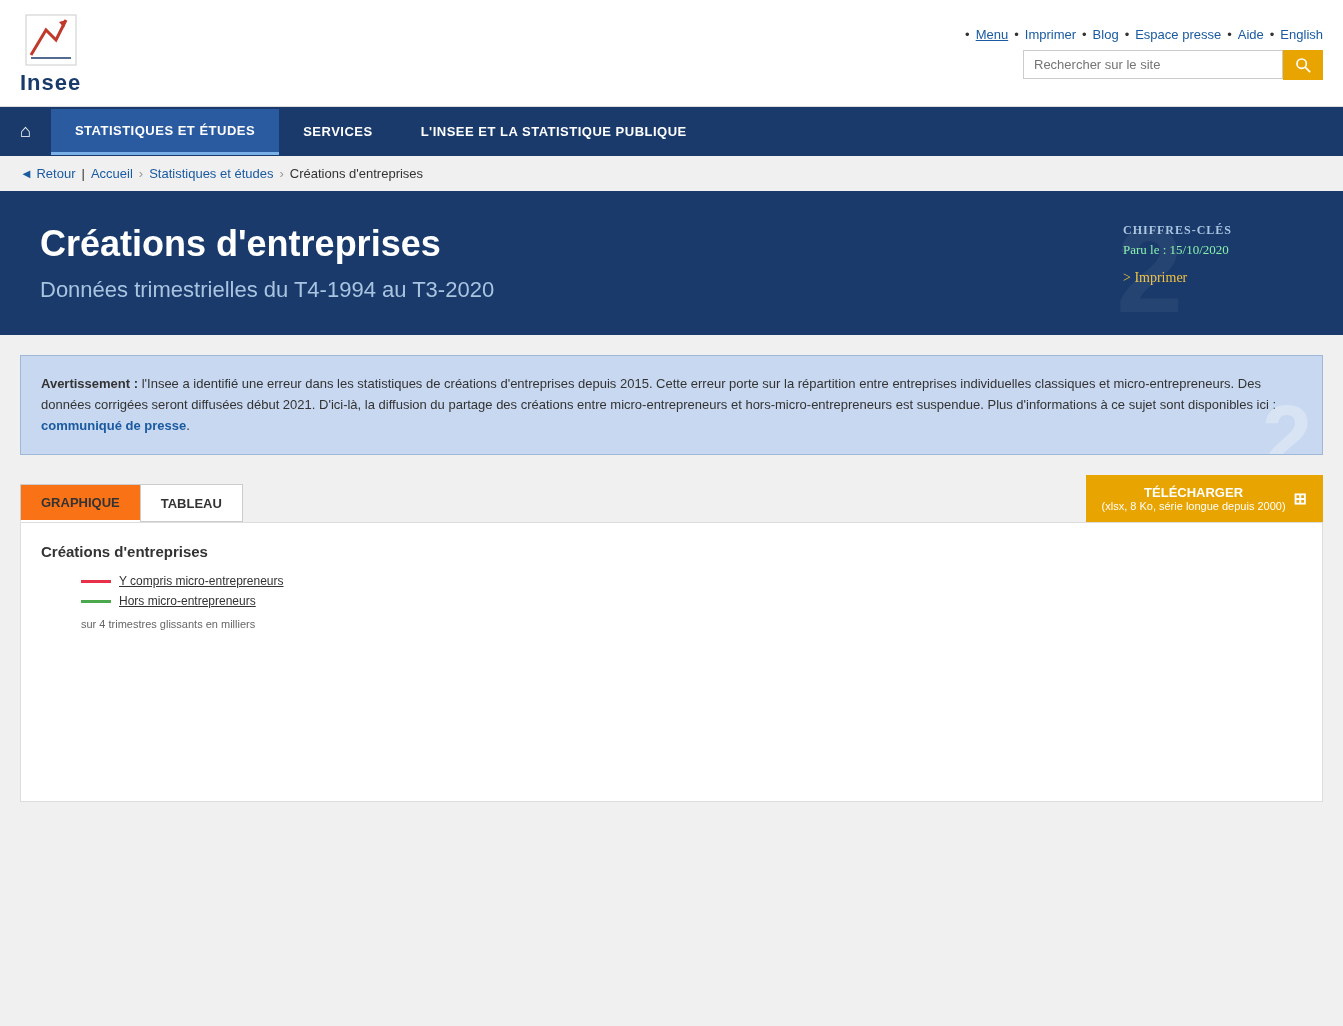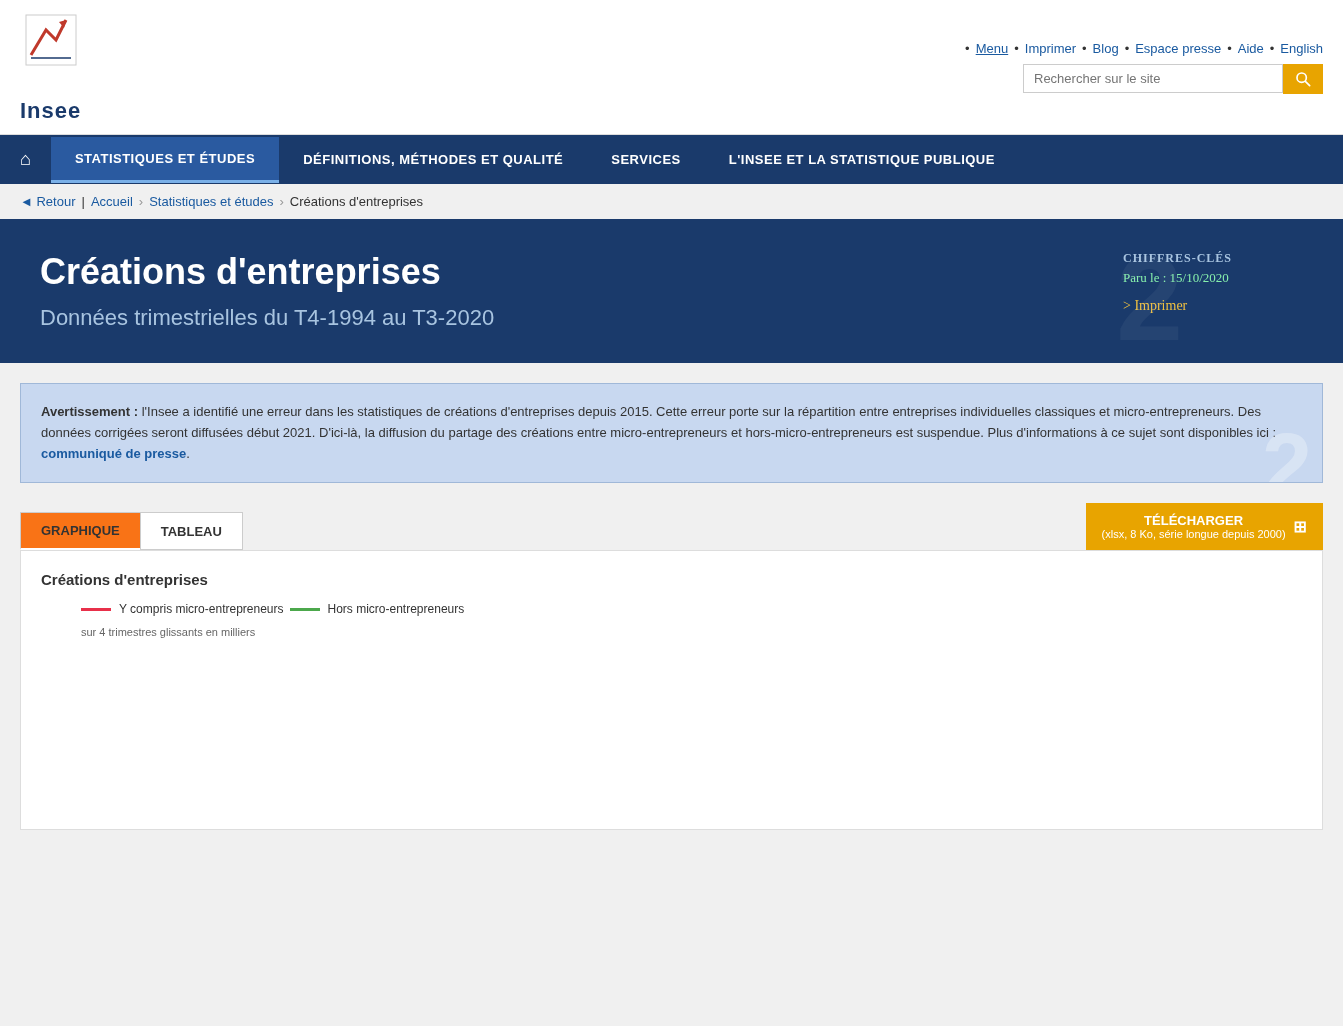--- a/index.html
+++ b/index.html
@@ -1,21 +1,21 @@
 <!DOCTYPE html>
 <html><head>
   <meta charset="utf-8">
   <style>
     * { margin: 0; padding: 0; box-sizing: border-box; }
     body { font-family: Arial, sans-serif; font-size: 14px; background: #f0f0f0; color: #333; }
 
     
     .header { background: #fff; padding: 10px 20px; display: flex; align-items: center; justify-content: space-between; border-bottom: 1px solid #ddd; }
     .header-left { display: flex; align-items: center; gap: 16px; }
-    .logo-box { display: flex; flex-direction: column; align-items: center; gap: 28px; }
+    .logo-box { display: flex; flex-direction: column; align-items: center; }
     .logo-svg { width: 60px; height: 60px; }
     .logo-label { font-size: 22px; font-weight: bold; color: #1a3a6b; letter-spacing: 1px; }
     .header-text { }
     .header-title { font-size: 17px; color: #1a3a6b; font-weight: normal; }
     .header-subtitle { font-size: 14px; color: #999; margin-top: 2px; }
     .header-right { display: flex; flex-direction: column; align-items: flex-end; gap: 8px; }
     .top-nav { display: flex; align-items: center; gap: 6px; font-size: 13px; color: #333; }
     .top-nav a { color: #1a5aa0; text-decoration: none; cursor: pointer; }
     .top-nav .separator { color: #333; }
     .search-bar { display: flex; align-items: center; }
@@ -60,21 +60,21 @@
     .tab { padding: 10px 20px; font-size: 13px; font-weight: bold; cursor: pointer; border: 1px solid #ccc; background: #fff; color: #333; text-transform: uppercase; }
     .tab.active { border-bottom: 2px solid white; background: #f97316; }
     .tab:first-child { border-right: none; }
     .download-btn { background: #e8a400; color: white; border: none; padding: 10px 16px; cursor: pointer; display: flex; align-items: center; gap: 8px; font-weight: bold; font-size: 13px; text-align: center; }
     .download-btn .btn-subtitle { font-size: 11px; font-weight: normal; display: block; }
     .download-icon { font-size: 16px; }
 
     
     .chart-area { background: white; border: 1px solid #ddd; padding: 20px; min-height: 280px; }
     .chart-title { font-size: 15px; font-weight: bold; color: #333; margin-bottom: 14px; }
-    .chart-legend { display: flex; gap: 6px; margin-bottom: 10px; margin-left: 40px; }
+    .chart-legend { display: flex; flex-direction: column; gap: 6px; margin-bottom: 10px; margin-left: 40px; text-decoration: underline; }
     .legend-item { display: flex; align-items: center; gap: 8px; font-size: 12px; color: #333; }
     .legend-line { width: 30px; height: 3px; }
     .chart-axis-label { font-size: 11px; color: #666; margin-left: 40px; margin-bottom: 4px; }
     .chart-container { position: relative; margin-left: 0; }
     .chart-svg { width: 100%; height: 200px; }
   </style>
 </head>
 <body>
 
 <div class="header">
@@ -114,21 +114,20 @@
           <line x1="15.5" y1="15.5" x2="22" y2="22" stroke="white" stroke-width="2.5" stroke-linecap="round"></line>
         </svg>
       </button>
     </div>
   </div>
 </div>
 
 <nav class="main-nav">
   <button class="nav-home">⌂</button>
   <button class="nav-item active">STATISTIQUES ET ÉTUDES</button>
-  <button class="nav-item">DÉFINITIONS, MÉTHODES ET QUALITÉ</button>
   <button class="nav-item">SERVICES</button>
   <button class="nav-item">L'INSEE ET LA STATISTIQUE PUBLIQUE</button>
 </nav>
 
 <div class="breadcrumb">
   <a>◄ Retour</a>
   <span> | </span>
   <a>Accueil</a>
   <span class="breadcrumb-sep">›</span>
   <a>Statistiques et études</a>

